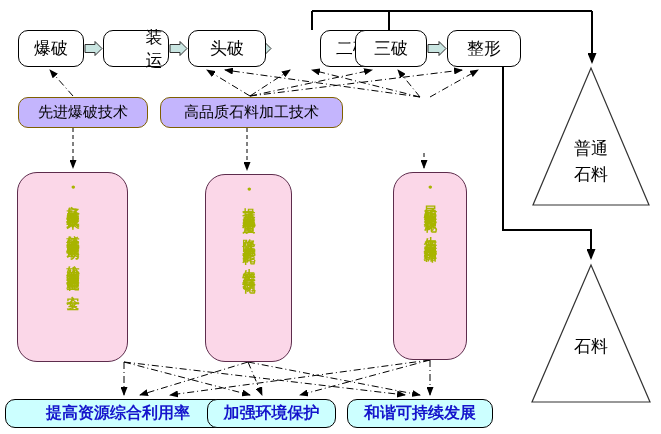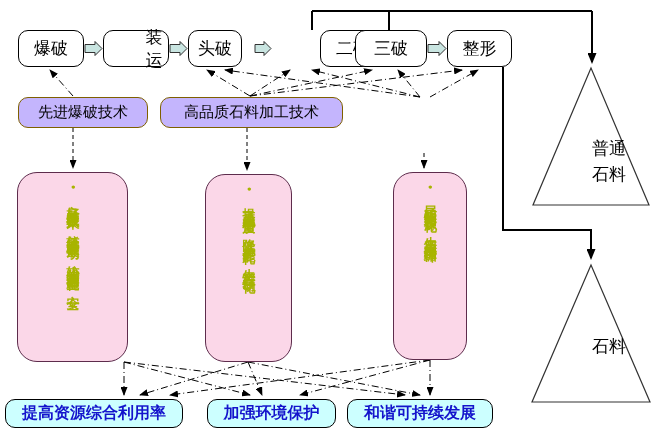--- a/index.html
+++ b/index.html
@@ -18,21 +18,21 @@
   .pinkbox{position:absolute;background:#fbd7e8;border:1.5px solid #5d2c4c;border-radius:20px;
            box-sizing:border-box;display:flex;align-items:flex-start;justify-content:center;}
   .vcols{writing-mode:vertical-rl;margin-top:12px;height:calc(100% - 20px);
          font-size:13px;color:#a8b400;letter-spacing:2px;font-weight:bold;}
   .vcol{display:inline-block;margin:0 2px;}
   .vcol .bullet{margin-bottom:4px;font-size:12px;}
   
   .bbox{background:#ccffff;border:1.5px solid #000;font-size:16px;font-weight:600;
         color:#1414cc;height:29px;top:399px;}
   
-  .tri-label{position:absolute;width:70px;text-align:right;font-size:17px;color:#000;line-height:1.55;}
+  .tri-label{position:absolute;width:70px;text-align:center;font-size:17px;color:#000;line-height:1.55;}
 </style>
 </head>
 <body>
 
 <div class="canvas">
 
   <svg class="layer" width="661" height="434" viewBox="0 0 661 434">
     <defs>
       <marker id="ah" markerUnits="userSpaceOnUse" markerWidth="9" markerHeight="7" refX="8" refY="3.5" orient="auto">
         <path d="M0,0 L9,3.5 L0,7 Z" fill="#000"></path>
@@ -90,24 +90,24 @@
       <path d="M248,362 L262,395" marker-end="url(#ah)"></path>
       <path d="M248,362 L420,395" marker-end="url(#ah)"></path>
       <path d="M430,360 L430,395" marker-end="url(#ah)"></path>
       <path d="M430,360 L170,395" marker-end="url(#ah)"></path>
       <path d="M430,360 L300,395" marker-end="url(#ah)"></path>
     </g>
   </svg>
 
   <div class="box pbox" style="left:18px;width:66px;">爆破</div>
   <div class="box pbox" style="left:103px;width:66px;padding-left:36px;">装运</div>
-  <div class="box pbox" style="left:188px;width:54px;">头破</div>
+  <div class="box pbox" style="left:188px;width:78px;">头破</div>
   <div class="box pbox" style="left:272px;width:66px;margin-left:48px;">二破</div>
   <div class="box pbox" style="left:355px;width:72px;">三破</div>
-  <div class="box pbox" style="left:447px;width:65px;">整形</div>
+  <div class="box pbox" style="left:447px;width:74px;">整形</div>
 
   <div class="box ybox" style="left:18px;top:97px;width:130px;height:31px;">先进爆破技术</div>
   <div class="box ybox" style="left:160px;top:97px;width:183px;height:31px;">高品质石料加工技术</div>
 
   <div class="pinkbox" style="left:17px;top:172px;width:111px;height:190px;">
     <div class="vcols">
       <span class="vcol"><span class="bullet">•</span><span>良好的爆破效果</span></span>
       <span class="vcol"><span class="bullet">•</span><span>较低的爆破震动</span></span>
       <span class="vcol"><span class="bullet">•</span><span>较少的炸药消耗量</span></span>
       <span class="vcol"><span class="bullet">•</span><span>安全</span></span>
@@ -120,21 +120,21 @@
       <span class="vcol"><span class="bullet">•</span><span>生产过程自动化</span></span>
     </div>
   </div>
   <div class="pinkbox" style="left:393px;top:172px;width:74px;height:188px;">
     <div class="vcols">
       <span class="vcol"><span class="bullet">•</span><span>尾矿回收和资源化</span></span>
       <span class="vcol"><span class="bullet">•</span><span>生产用水闭路循环</span></span>
     </div>
   </div>
 
-  <div class="box bbox" style="left:5px;width:178px;">提高资源综合利用率</div>
+  <div class="box bbox" style="left:5px;width:226px;">提高资源综合利用率</div>
   <div class="box bbox" style="left:207px;width:129px;">加强环境保护</div>
   <div class="box bbox" style="left:347px;width:146px;">和谐可持续发展</div>
 
   <div class="tri-label" style="left:556px;top:136px;">
     <div>普通</div>
     <div>石料</div>
   </div>
   <div class="tri-label" style="left:556px;top:334px;">
     <div>石料</div>
   </div>

